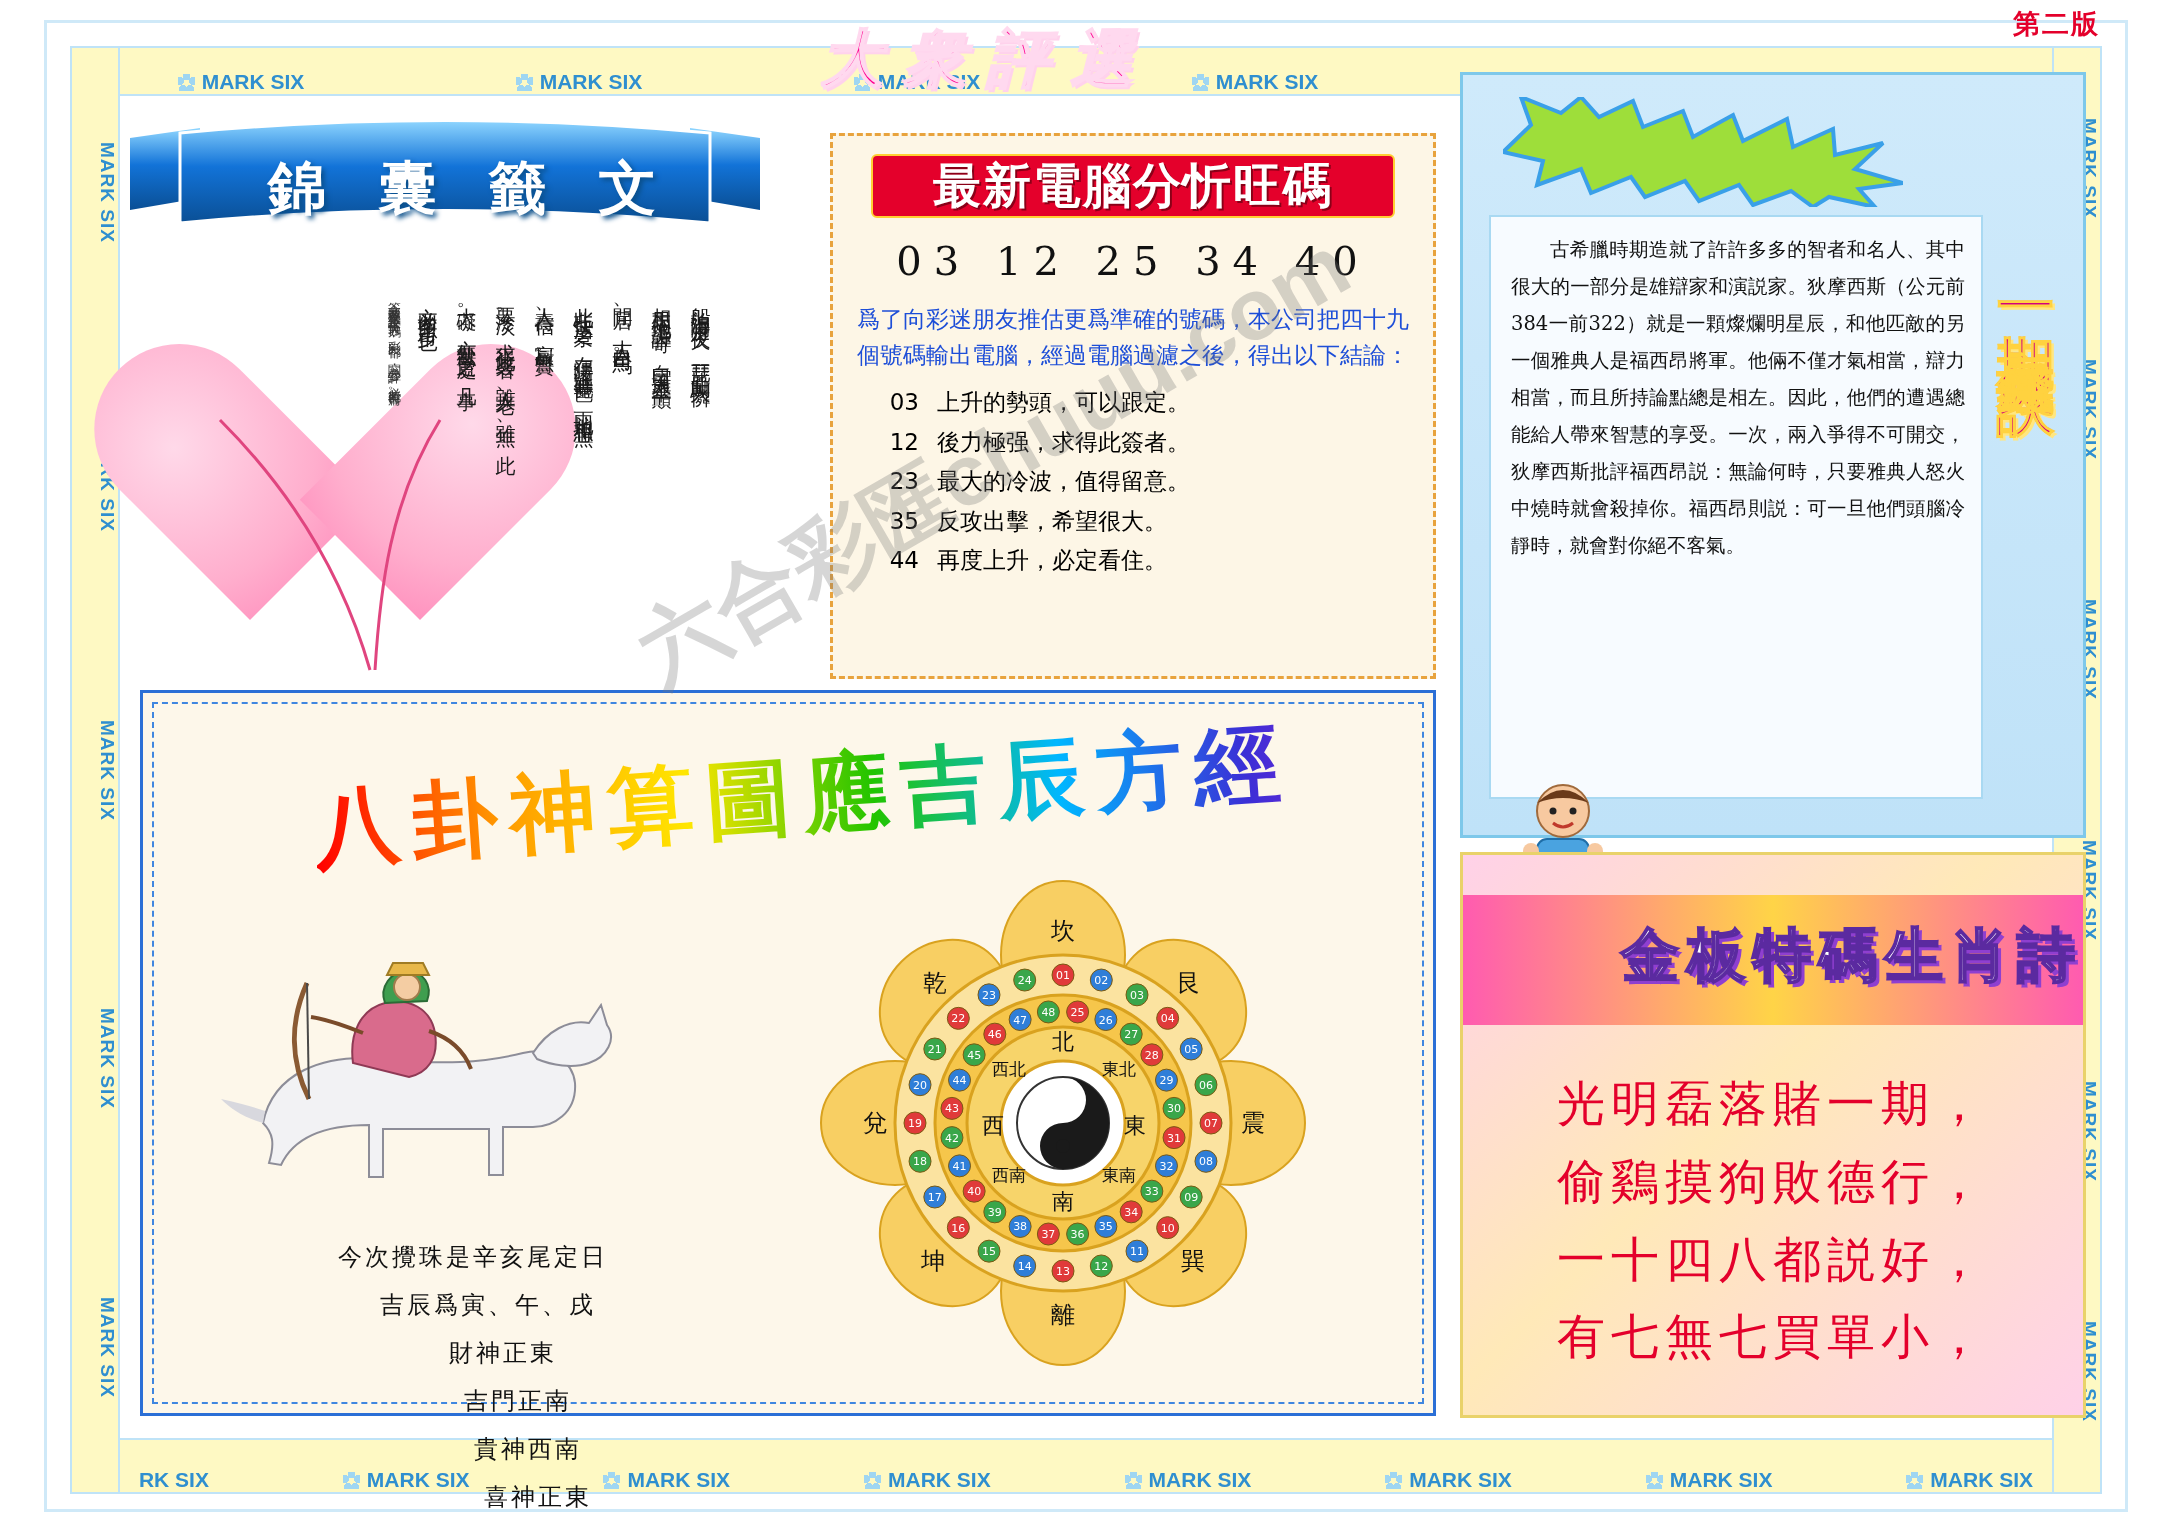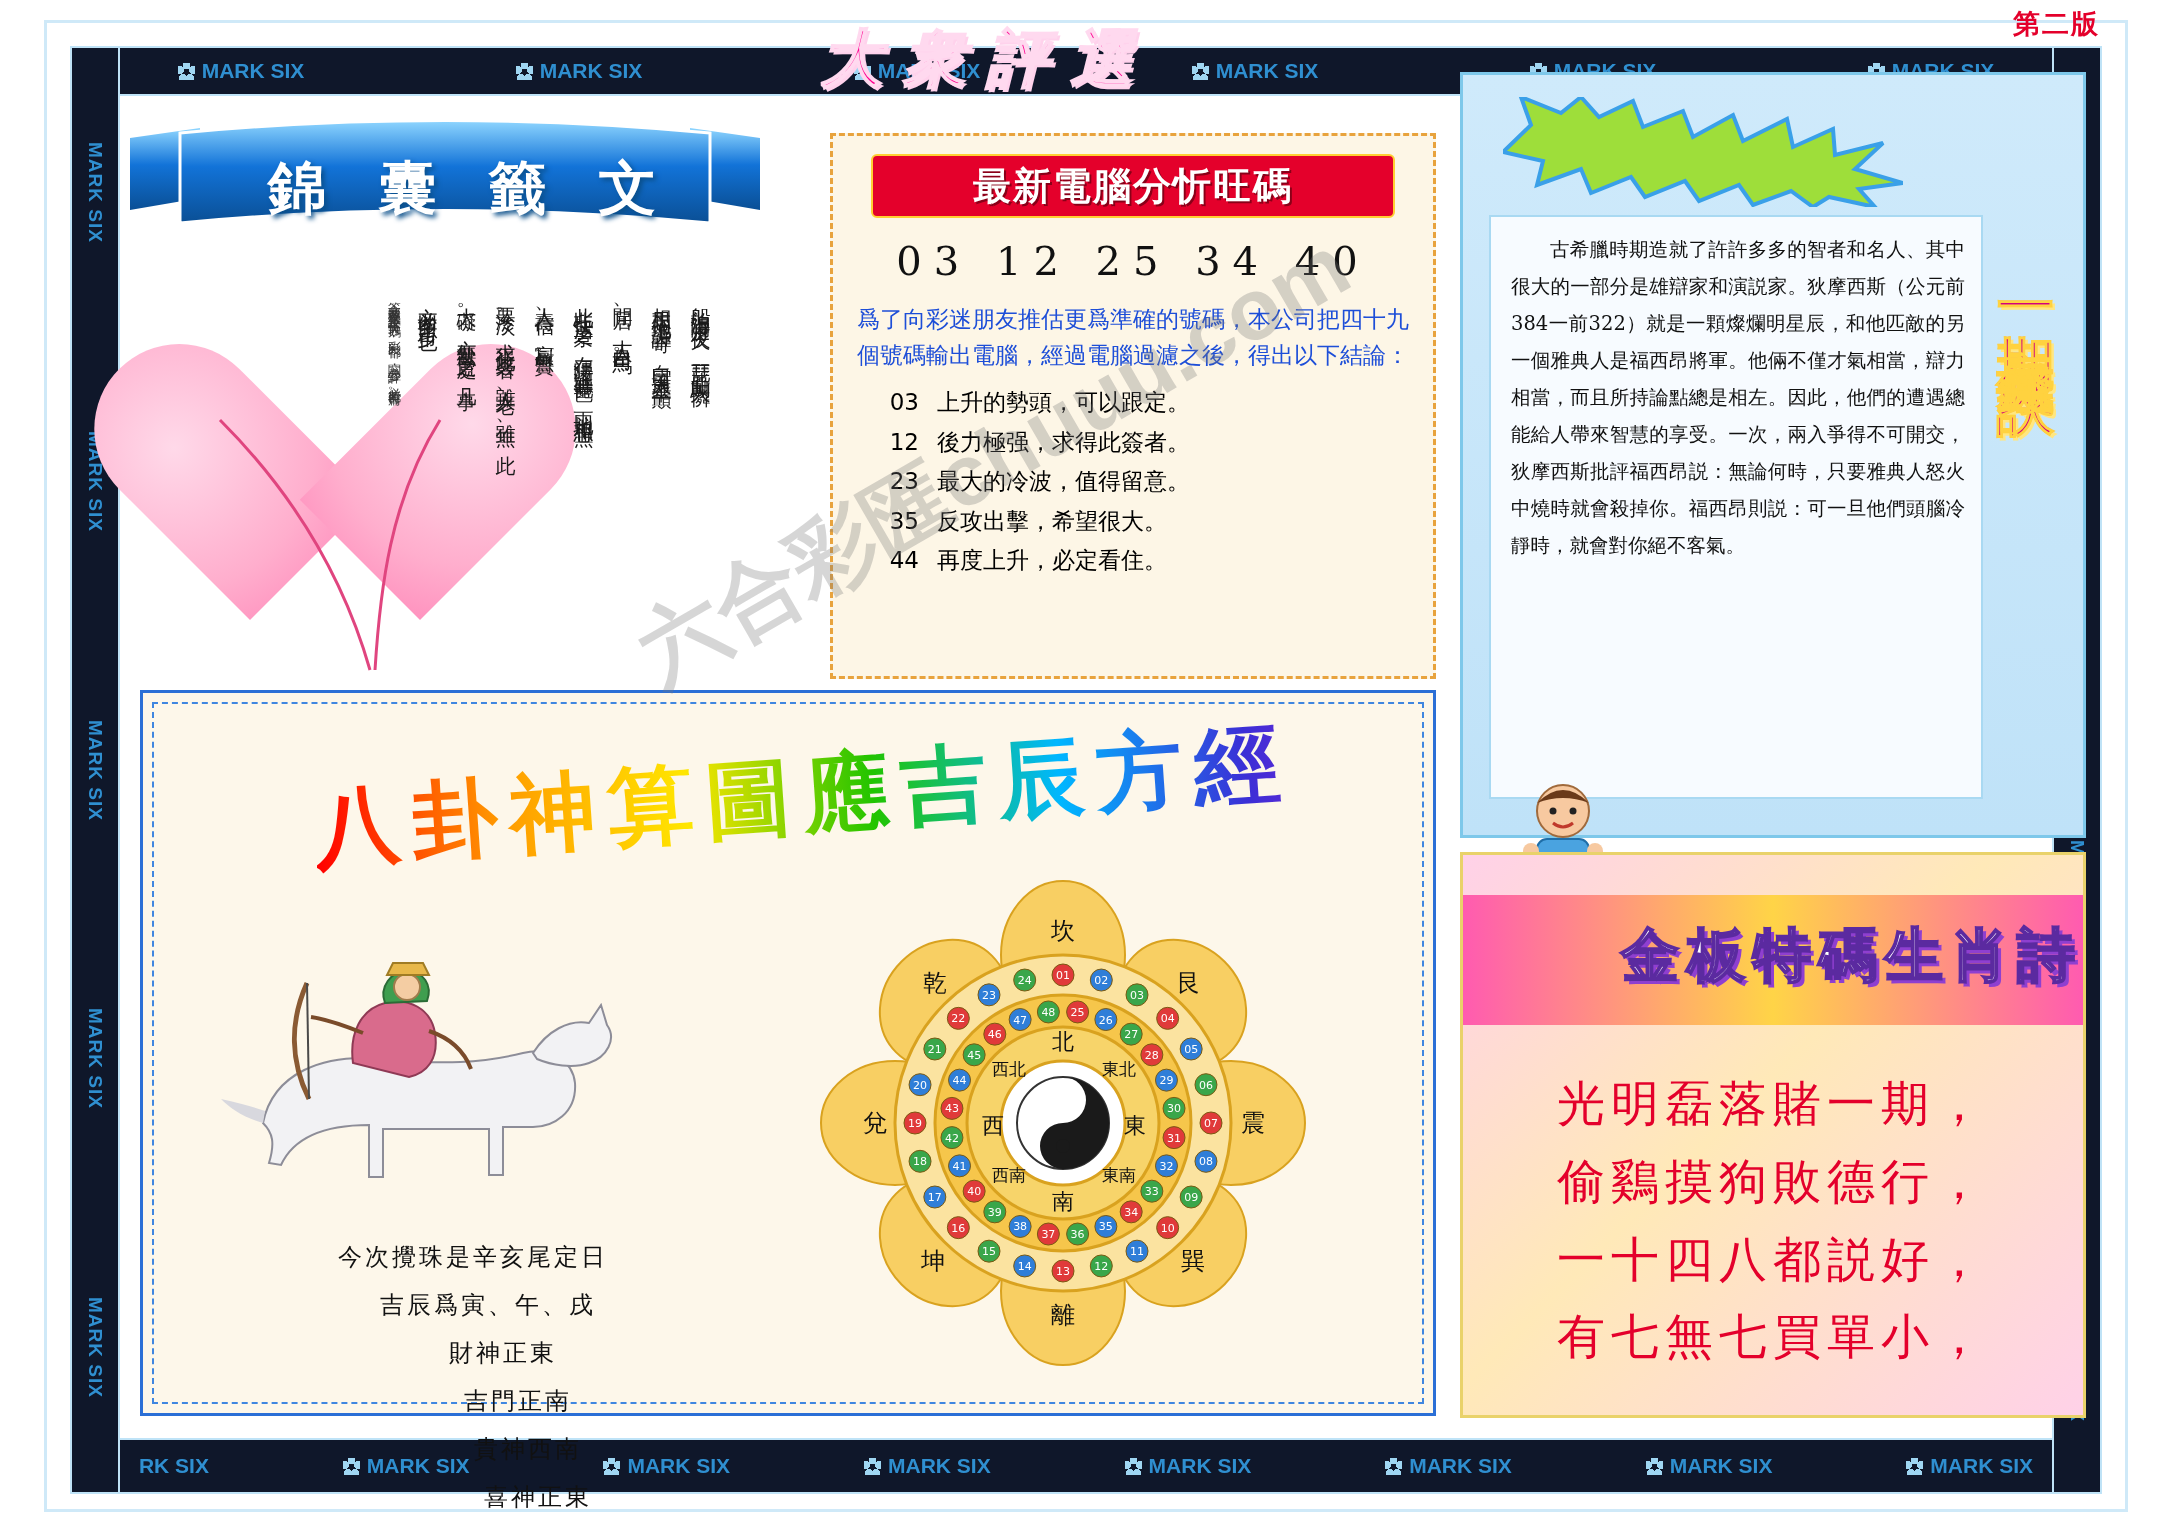--- a/index.html
+++ b/index.html
@@ -8,23 +8,23 @@
     font-family:"DejaVu Sans","Liberation Sans",sans-serif;
     background:#ffffff;
   }
   .page{
     position:absolute;inset:0;
     background:#ffffff;
   }
   
   .border-band{
     position:absolute;
-    background:#0f172a;
+    background:#fef9c3;
     border:2px solid #bfe3f7;
-    display:flex;align-items:center;overflow:hidden;
+    display:flex;align-items:flex-end;overflow:hidden;
     color:#2f8fd0;font-weight:bold;
     font-family:"Liberation Sans",sans-serif;
   }
   .band-top{left:70px;top:46px;right:78px;height:46px;justify-content:space-around;font-size:21px;}
   .band-bottom{left:70px;bottom:24px;right:78px;height:52px;justify-content:space-around;font-size:21px;}
   .band-left{left:70px;top:46px;width:46px;bottom:24px;flex-direction:column;justify-content:space-around;}
   .band-right{right:78px;top:46px;width:46px;bottom:24px;flex-direction:column;justify-content:space-around;}
   .band-left .vlabel,.band-right .vlabel{
     writing-mode:vertical-rl;font-size:19px;letter-spacing:1px;color:#2f8fd0;
   }
@@ -95,21 +95,21 @@
   .pcol.small{font-size:13px;color:#333;letter-spacing:2px;}
   
   .analysis{
     position:absolute;left:830px;top:133px;width:600px;height:540px;
     background:#fdf6e6;border:3px dashed #e8a33d;padding:0;
   }
   .analysis-title{
     margin:18px auto 0;width:520px;height:60px;border-radius:6px;
     background:#e4002b;border:2px solid #ffcf33;
     display:flex;align-items:center;justify-content:center;
-    color:#ffffff;font-size:38px;font-weight:bold;letter-spacing:2px;
+    color:#ffffff;font-size:48px;font-weight:bold;letter-spacing:2px;
     font-family:"DejaVu Serif","Liberation Serif",serif;
     text-shadow:2px 2px 0 #8a0018;
   }
   .analysis-nums{
     margin-top:20px;text-align:center;font-size:40px;letter-spacing:12px;
     font-family:"DejaVu Serif","Liberation Serif",serif;color:#111;
   }
   .analysis-body{
     margin:18px 24px 0 24px;font-size:23px;line-height:1.55;color:#1d4ed8;
     font-family:"DejaVu Serif","Liberation Serif",serif;text-align:justify;

